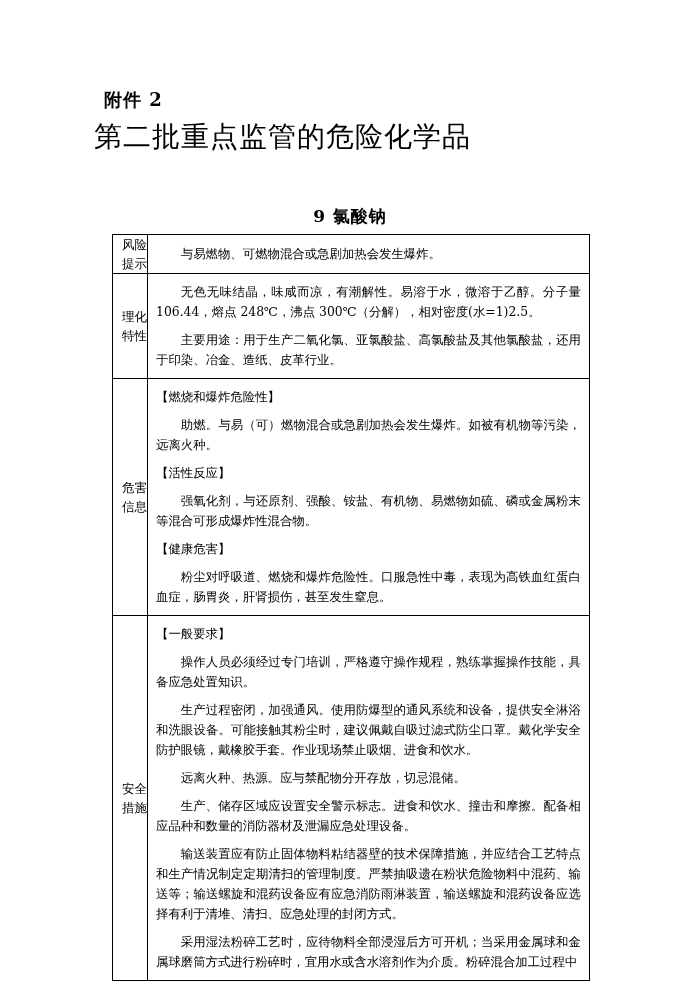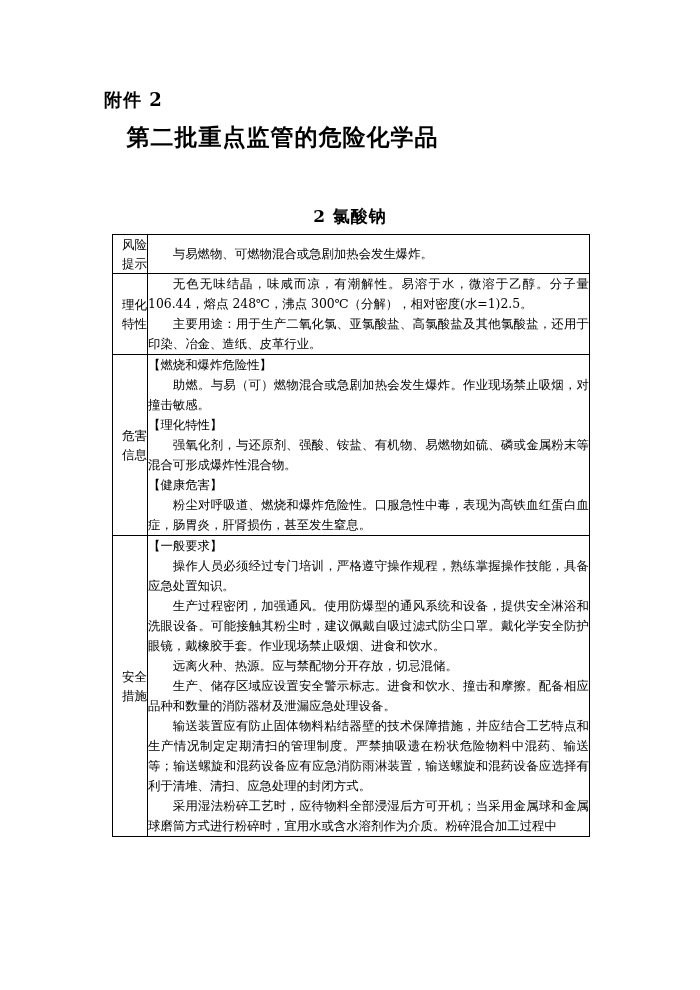--- a/index.html
+++ b/index.html
@@ -30,22 +30,22 @@
     letter-spacing: 1px;
     font-family: "DejaVu Serif", "Liberation Serif", serif;
     padding-left: 8px;
   }
   .doc-title {
     position: absolute;
     left: 0;
     top: 120px;
     width: 565px;
     text-align: center;
-    font-size: 23px;
-    font-weight: bold;
+    font-size: 28px;
+    font-weight: normal;
     line-height: 34px;
     letter-spacing: 1px;
   }
   .section-title {
     position: absolute;
     left: 0;
     top: 205px;
     width: 700px;
     text-align: center;
     font-size: 17px;
@@ -79,39 +79,39 @@
     text-align: right;
   }
   td.cell {
     padding: 7px 8px 7px 8px;
     font-size: 12.4px;
     line-height: 20px;
     text-align: justify;
     text-justify: inter-ideograph;
   }
   td.cell p {
-    margin: 0;
+    margin: 8px;
     text-indent: 2em;
   }
   td.cell p.subhead {
     text-indent: 0;
   }
 </style>
 </head>
 <body>
 
 <div class="page">
 
   <div class="attachment-label">附件 2</div>
 
   <div class="doc-title">
     <div>第二批重点监管的危险化学品</div>
   </div>
 
-  <div class="section-title">2 氯酸钠</div>
+  <div class="section-title">9 氯酸钠</div>
 
   <table class="main-table">
     <tbody>
       <tr>
         <td class="rowhead">
           <span class="vtext">风险提示</span>
         </td>
         <td class="cell">
           <p>与易燃物、可燃物混合或急剧加热会发生爆炸。</p>
         </td>
@@ -126,22 +126,22 @@
           <p>主要用途：用于生产二氧化氯、亚氯酸盐、高氯酸盐及其他氯酸盐，还用于印染、冶金、造纸、皮革行业。</p>
         </td>
       </tr>
 
       <tr>
         <td class="rowhead">
           <span class="vtext">危害信息</span>
         </td>
         <td class="cell">
           <p class="subhead">【燃烧和爆炸危险性】</p>
-          <p>助燃。与易（可）燃物混合或急剧加热会发生爆炸。作业现场禁止吸烟，对撞击敏感。</p>
-          <p class="subhead">【理化特性】</p>
+          <p>助燃。与易（可）燃物混合或急剧加热会发生爆炸。如被有机物等污染，远离火种。</p>
+          <p class="subhead">【活性反应】</p>
           <p>强氧化剂，与还原剂、强酸、铵盐、有机物、易燃物如硫、磷或金属粉末等混合可形成爆炸性混合物。</p>
           <p class="subhead">【健康危害】</p>
           <p>粉尘对呼吸道、燃烧和爆炸危险性。口服急性中毒，表现为高铁血红蛋白血症，肠胃炎，肝肾损伤，甚至发生窒息。</p>
         </td>
       </tr>
 
       <tr>
         <td class="rowhead">
           <span class="vtext">安全措施</span>
         </td>

